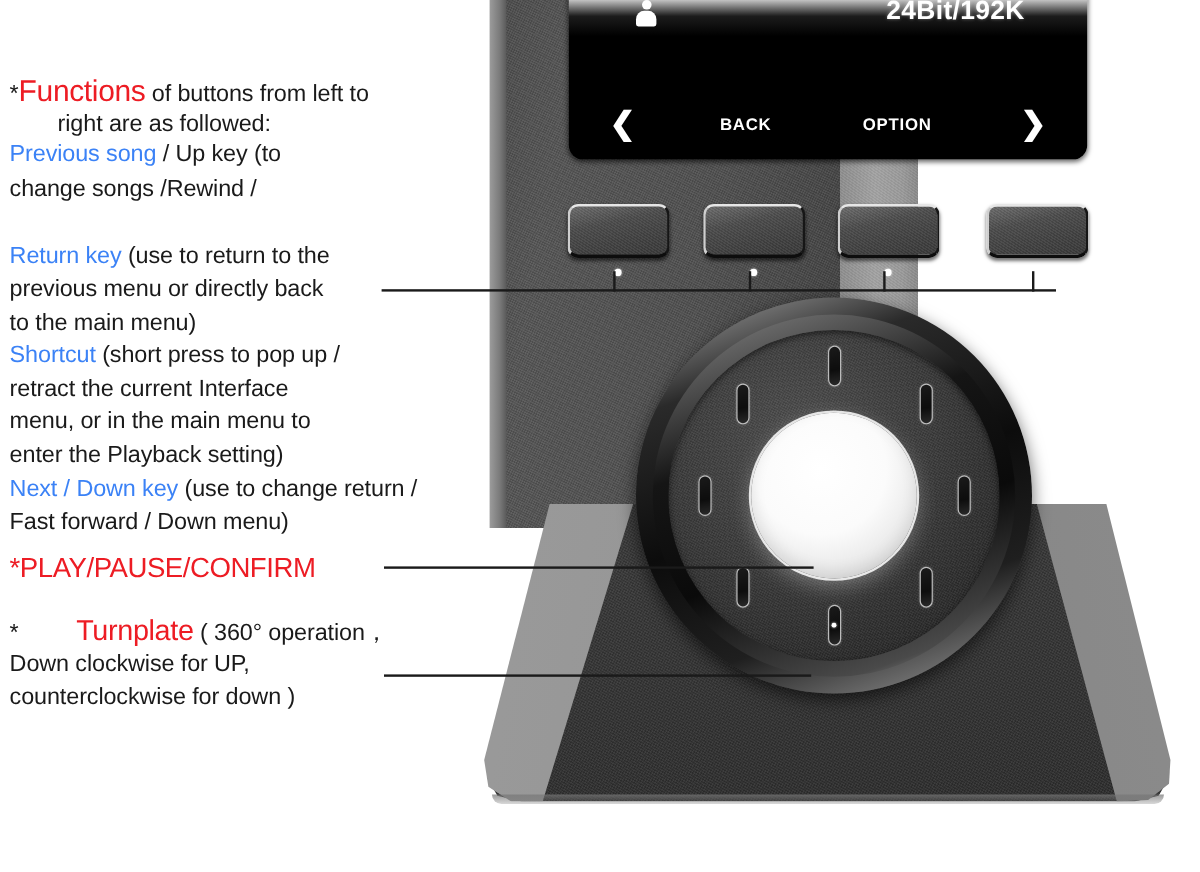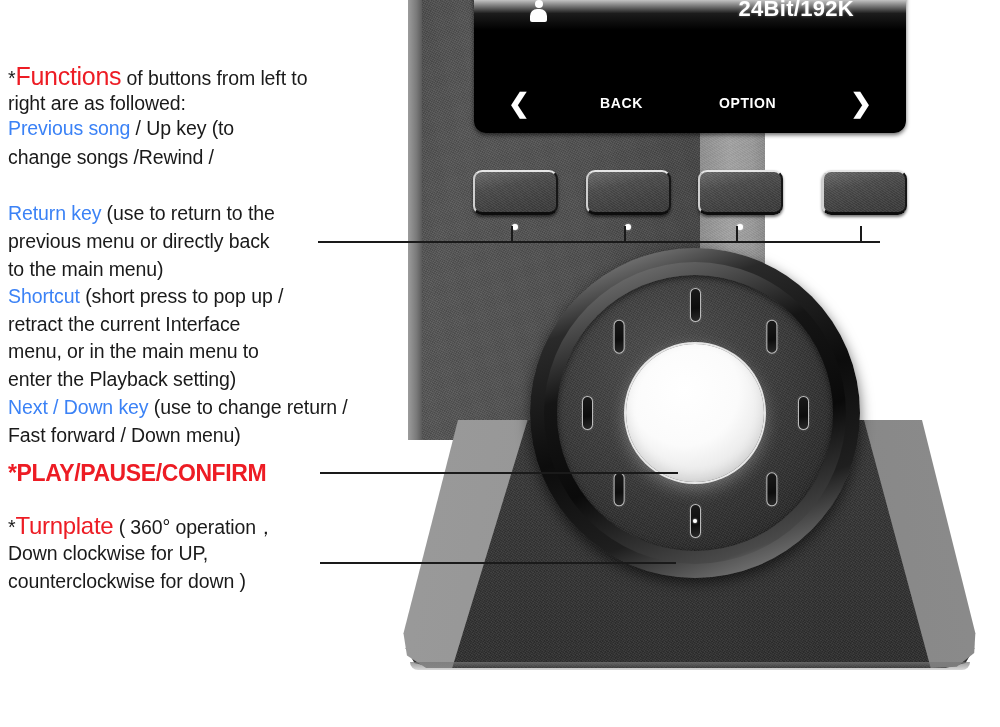--- a/index.html
+++ b/index.html
@@ -39,21 +39,20 @@
   }
   .ann-line .red-big {
     color: #ed1c24;
     font-size: 25px;
     letter-spacing: -0.3px;
   }
   .ann-line.big {
     font-size: 23px;
     color: #ed1c24;
     letter-spacing: -0.4px;
-    font-weight: bold;
   }
 
   
   .leader {
     position: absolute;
     background: #1a1a1a;
     z-index: 45;
   }
   .leader.h { height: 2px; }
   .leader.v { width: 2px; }
@@ -394,21 +393,21 @@
 
   <div class="leader h" style="left:320px; top:472px; width:358px;"></div>
 
   <div class="leader h" style="left:320px; top:562px; width:356px;"></div>
 
   <div id="annotations">
 
     <div class="ann-line" style="top:62px;">
       <span>*</span><span class="red-big">Functions</span><span> of buttons from left to</span>
     </div>
-    <div class="ann-line" style="top:92px;">right are as followed:</div>
+    <div class="ann-line" style="top:92px;margin-left:40px;">right are as followed:</div>
 
     <div class="ann-line" style="top:117px;">
       <span class="red">Previous song</span><span> / Up key (to</span>
     </div>
     <div class="ann-line" style="top:146px;">change songs /Rewind /</div>
 
     <div class="ann-line" style="top:202px;">
       <span class="red">Return key</span><span> (use to return to the</span>
     </div>
     <div class="ann-line" style="top:230px;">previous menu or directly back</div>
@@ -422,20 +421,20 @@
     <div class="ann-line" style="top:368px;">enter the Playback setting)</div>
 
     <div class="ann-line" style="top:396px;">
       <span class="red">Next / Down key</span><span> (use to change return /</span>
     </div>
     <div class="ann-line" style="top:424px;">Fast forward / Down menu)</div>
 
     <div class="ann-line big" style="top:460px;">*PLAY/PAUSE/CONFIRM</div>
 
     <div class="ann-line" style="top:512px;">
-      <span>*</span><span class="red-big" style="font-size:24px;">Turnplate</span><span class="small-paren"> ( 360° operation，</span>
+      <span>*</span><span class="red-big" style="font-size:24px;margin-left:48px;">Turnplate</span><span class="small-paren"> ( 360° operation，</span>
     </div>
     <div class="ann-line" style="top:542px;">Down  clockwise for UP,</div>
     <div class="ann-line" style="top:570px;">counterclockwise for down )</div>
 
   </div>
 
 </div>
 
 </body></html>

